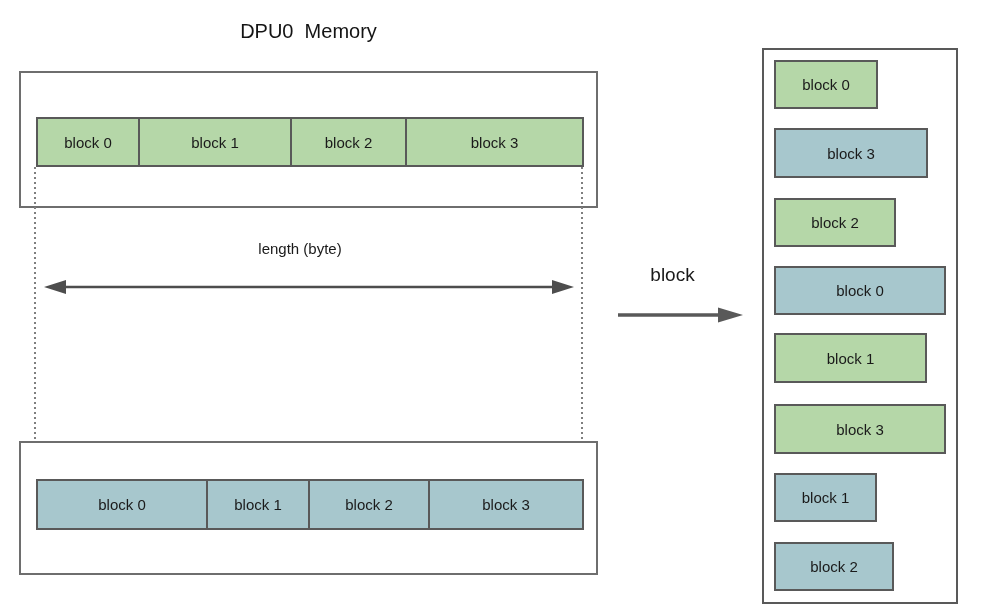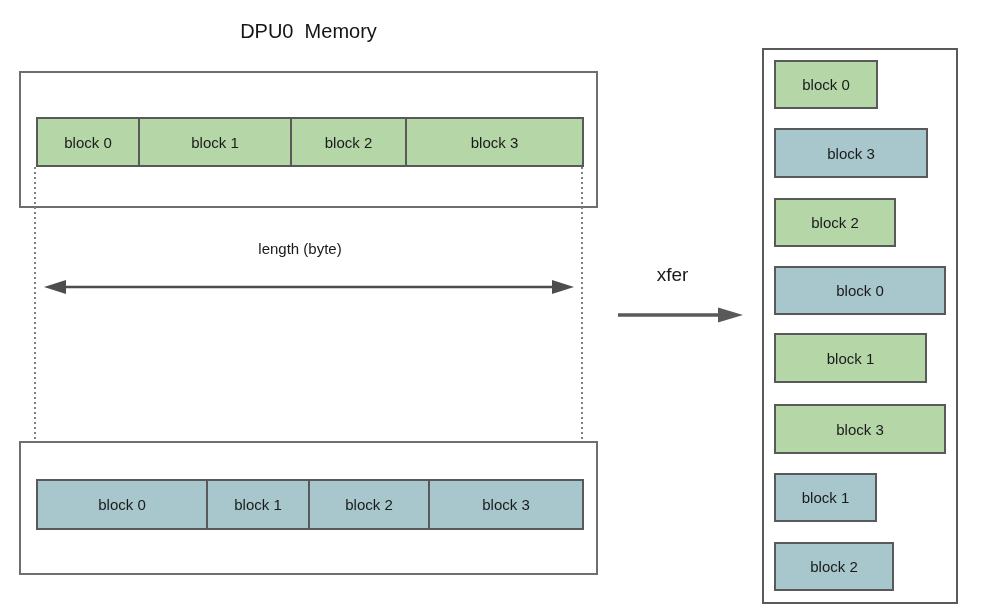--- a/index.html
+++ b/index.html
@@ -67,21 +67,21 @@
 
   <div class="outer-box" style="left:19px;top:441px;width:579px;height:134px;"></div>
 
   <div class="block-row" style="left:36px;top:479px;width:548px;height:51px;">
     <div class="cell" style="flex: 0 0 170px; background-color: rgb(167, 199, 205);">block 0</div>
     <div class="cell" style="flex: 0 0 102px; background-color: rgb(167, 199, 205);">block 1</div>
     <div class="cell" style="flex: 0 0 120px; background-color: rgb(167, 199, 205);">block 2</div>
     <div class="cell" style="background-color: rgb(167, 199, 205);">block 3</div>
   </div>
 
-  <div class="xfer-label" style="left:640px;top:264px;width:65px;">xfer</div>
+  <div class="xfer-label" style="left:640px;top:264px;width:65px;">block</div>
 
   <svg style="left:616px;top:306px;" width="128" height="18" viewBox="0 0 128 18">
     <line x1="2" y1="9" x2="102" y2="9" stroke="#595959" stroke-width="3.6"></line>
     <polygon points="102,1.5 102,16.5 127,9" fill="#595959"></polygon>
   </svg>
 
 
   <div class="host-box" style="left:762px;top:48px;width:196px;height:556px;"></div>
 
   <div class="host-block" style="left: 774px; top: 60px; width: 104px; height: 49px; background-color: rgb(181, 215, 168);">block 0</div>

